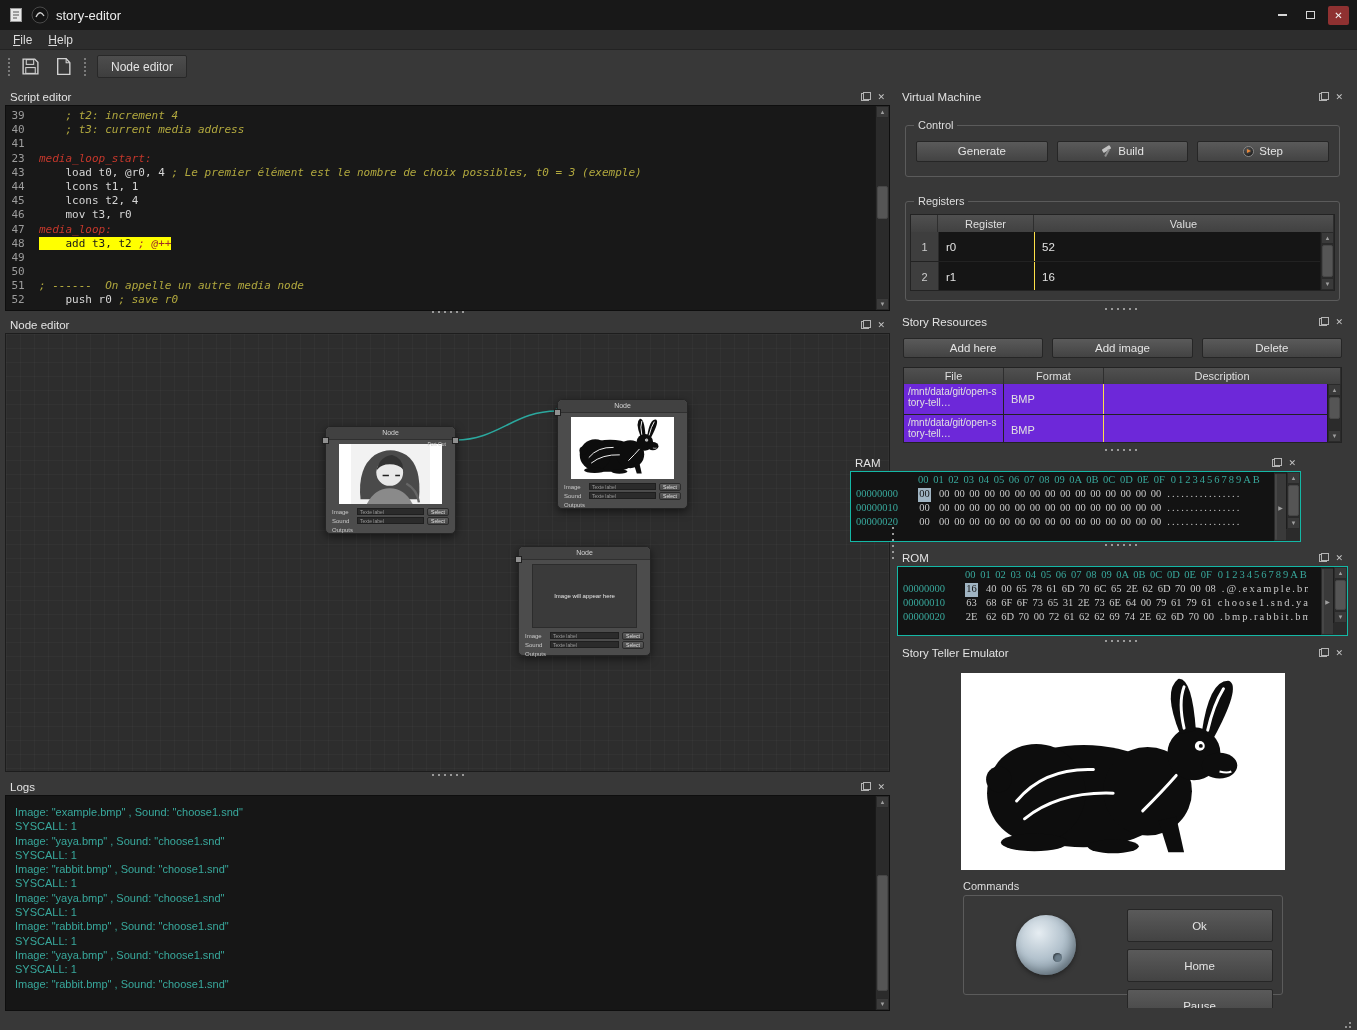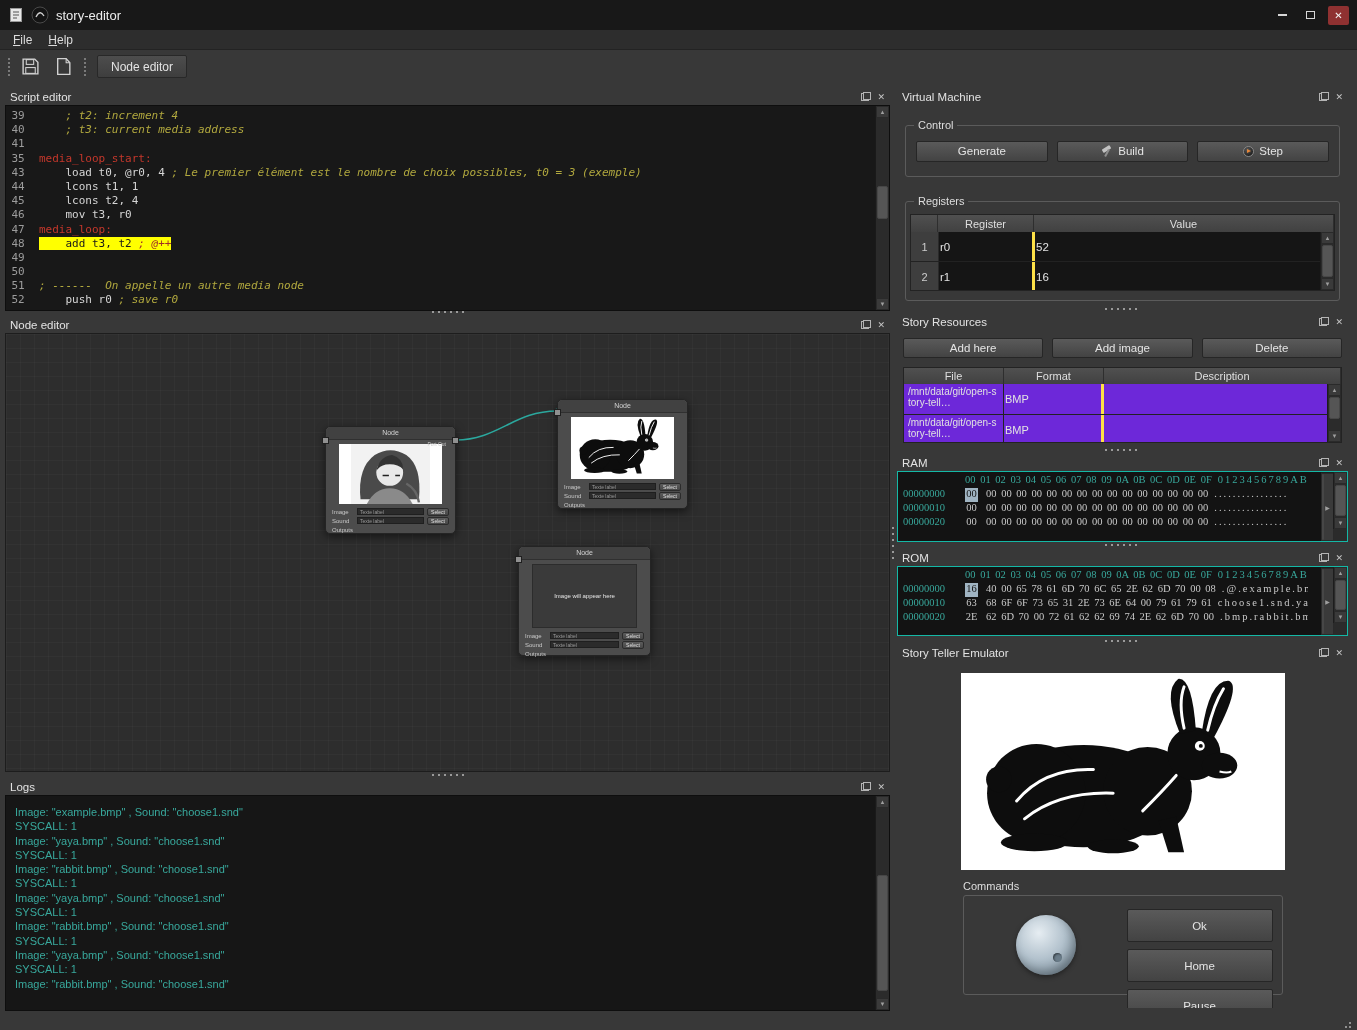--- a/index.html
+++ b/index.html
@@ -29,21 +29,21 @@
   .dock-float::after{content:"";position:absolute;right:0;top:0;width:6px;height:6px;border:1px solid #b4b4b4;background:#383838}
   .dock-close{font-size:9px;color:#c6c6c6;line-height:10px}
   .panel-body{flex:1;position:relative;box-sizing:border-box;overflow:hidden}
   
   .script-body{background:#181818;border:1px solid #0e0e0e;display:flex}
   .sed{flex:1;overflow:hidden;font-family:"DejaVu Sans Mono","Liberation Mono",monospace;font-size:11px;line-height:14.2px;padding-top:3px}
   .sline{display:flex;height:14.2px;white-space:pre}
   .lnum{flex:0 0 24px;text-align:center;padding-right:9px;color:#9c9c9c}
   .lcode{flex:1;overflow:hidden;white-space:pre}
   .seg.cm{color:#b1a83e;font-style:italic}
-  .seg.lb{color:#c4372b;}
+  .seg.lb{color:#c4372b;font-style:italic}
   .seg.tx{color:#d6d6d6}
   .seg.hl{background:#ffff00;color:#181818}
   .seg.hlc{background:#ffff00;color:#a03028;font-style:italic}
   
   .vscroll{flex:0 0 13px;background:#2b2b2b;border-left:1px solid #1a1a1a;display:flex;flex-direction:column}
   .sb-btn{height:12px;display:flex;align-items:center;justify-content:center;font-size:6px;color:#9f9f9f;background:#3a3a3a;border:1px solid #2a2a2a;box-sizing:border-box}
   .sb-track{flex:1;position:relative}
   .sb-thumb{position:absolute;left:1px;right:1px;background:#555;border:1px solid #474747;border-radius:2px}
   
   .node-body{background:#2d2d2d;border:1px solid #1d1d1d;background-image:linear-gradient(rgba(255,255,255,0.025) 1px,transparent 1px),linear-gradient(90deg,rgba(255,255,255,0.025) 1px,transparent 1px);background-size:14px 14px}
@@ -77,21 +77,21 @@
   .step-icon::after{content:"";position:absolute;left:3px;top:2px;border-left:4px solid #e8873a;border-top:2.5px solid transparent;border-bottom:2.5px solid transparent}
   .vm-body{padding:0 6px}
   
   .regtbl{position:relative;margin:12px 4px 0;height:75px;background:#86efac;border:1px solid #232323;overflow:hidden;font-size:11.5px}
   .tr{display:flex;align-items:stretch}
   .tr.th{height:17px;background:linear-gradient(#505050,#414141);color:#dfdfdf;font-size:11px}
   .tr.th .td{display:flex;align-items:center;justify-content:center;border-right:1px solid #2e2e2e;box-sizing:border-box}
   .regtbl .tr:not(.th){height:29px;background:#151515;border-bottom:1px solid #222}
   .td.c0{flex:0 0 27px}.td.c1{flex:0 0 96px}.td.c2{flex:1}
   .vh{display:flex;align-items:center;justify-content:center;background:#3e3e3e;border-right:1px solid #2a2a2a;color:#cdcdcd;font-size:11px}
-  .cell{display:flex;align-items:center;padding-left:1px;border-right:3px solid #fde047;color:#e2e2e2;box-sizing:border-box}
+  .cell{display:flex;align-items:center;padding-left:7px;border-right:1px solid #fde047;color:#e2e2e2;box-sizing:border-box}
   .tbl-scroll{position:absolute;top:17px;right:0;bottom:0;width:13px;background:#2b2b2b;border-left:1px solid #1d1d1d;display:flex;flex-direction:column}
   .res-body{padding:6px 6px 0}
   .res-btns{display:flex;gap:9px;margin:2px 0 9px}
   .res-btns .btn{flex:1;height:20px}
   .restbl{position:relative;height:74px;background:#121212;border:1px solid #232323;overflow:hidden;font-size:11px}
   .restbl .tr.th{height:16px}
   .restbl .rrow{min-height:30px;background:#6d28d9;border-bottom:1px solid #222}
   .td.f0{flex:0 0 100px}.td.f1{flex:0 0 100px}.td.f2{flex:1}
   .file{font-size:10px;line-height:11px;color:#e0e0e0;padding:2px 4px;border-right:1px solid #222;word-break:break-all;overflow:hidden;max-height:30px;box-sizing:border-box}
   
@@ -232,21 +232,21 @@
           <span class="lnum">40</span>
           <span class="lcode"><span class="seg cm">    ; t3: current media address</span></span>
         </div>
 
         <div class="sline">
           <span class="lnum">41</span>
           <span class="lcode"></span>
         </div>
 
         <div class="sline">
-          <span class="lnum">35</span>
+          <span class="lnum">23</span>
           <span class="lcode"><span class="seg lb">media_loop_start:</span></span>
         </div>
 
         <div class="sline">
           <span class="lnum">43</span>
           <span class="lcode"><span class="seg tx">    load t0, @r0, 4 </span><span class="seg cm">; Le premier élément est le nombre de choix possibles, t0 = 3 (exemple)</span></span>
         </div>
 
         <div class="sline">
           <span class="lnum">44</span>
@@ -524,21 +524,21 @@
         <span class="sb-btn">▲</span>
         <div class="sb-track">
             <div class="sb-thumb" style="top:1px;height:60%"></div>
           </div>
         <span class="sb-btn">▼</span>
       </div>
     </div>
   </div>
 </section>
 
-<section class="panel" style="left:897px;top:454px;width:451px;height:88px">
+<section class="panel" style="left:850px;top:454px;width:451px;height:88px">
   <div class="panel-title">
     <span class="pt-text">RAM</span>
     <span class="dock-float"></span>
     <span class="dock-close">✕</span>
   </div>
   <div class="panel-body hex-body">
     <div class="hexwrap">
       <div class="hexhdr">
         <span class="haddr"></span>
         <span class="hrest">00 01 02 03 04 05 06 07 08 09 0A 0B 0C 0D 0E 0F</span>

